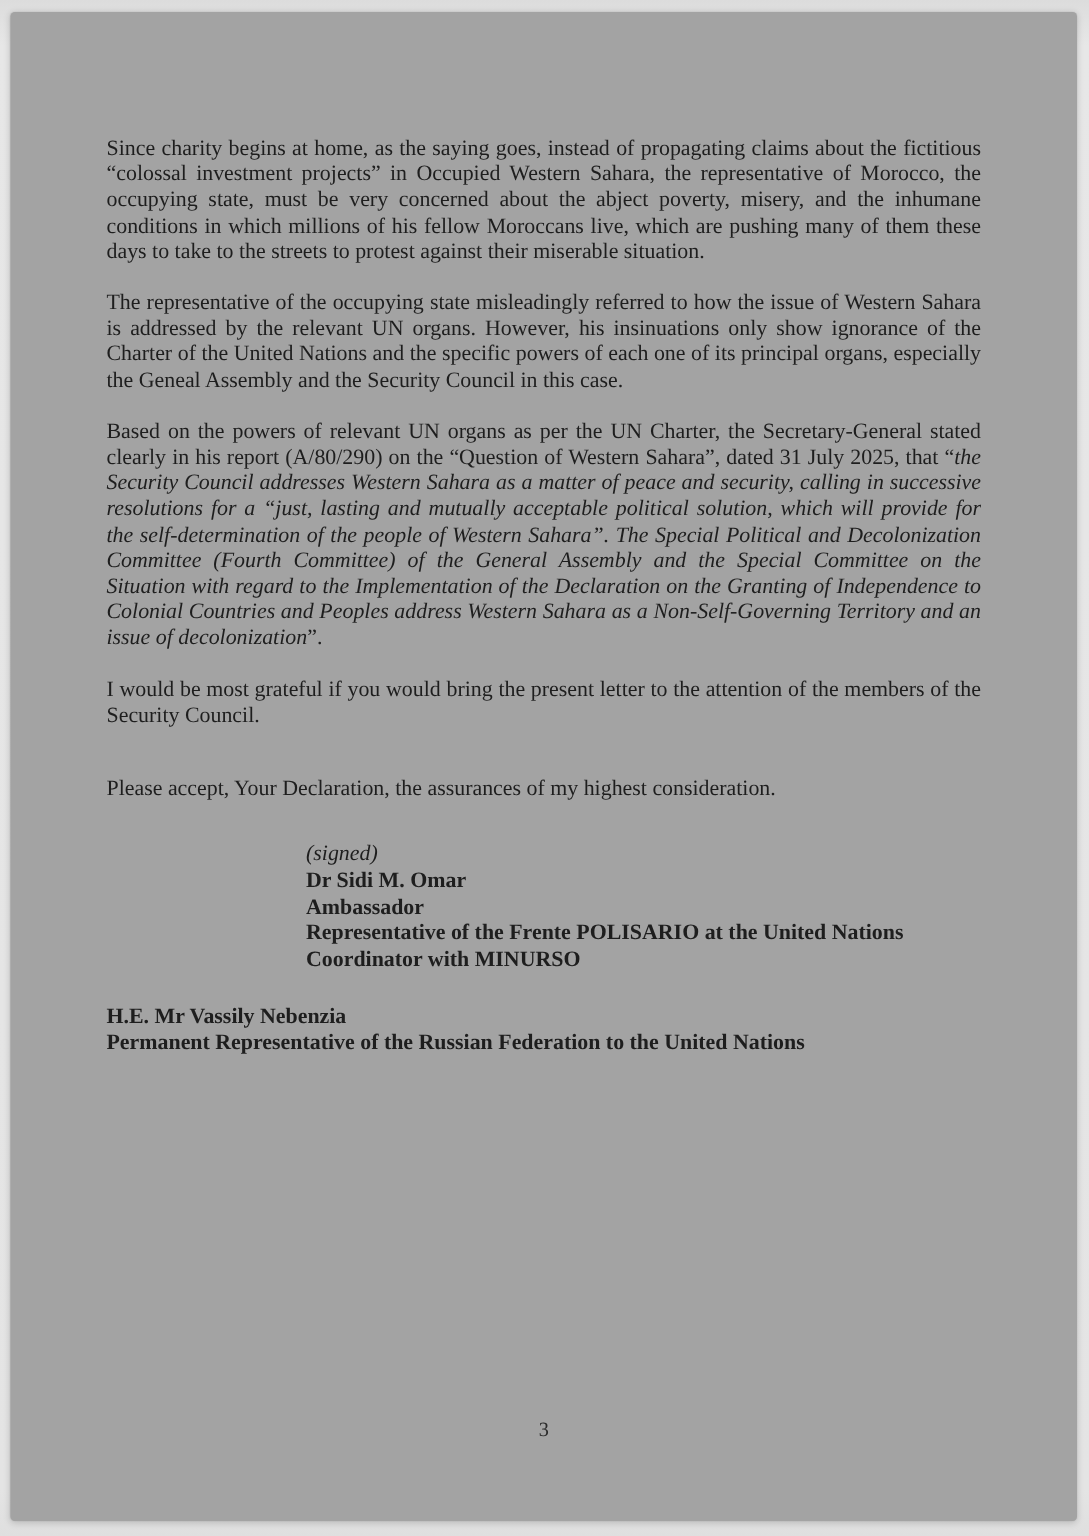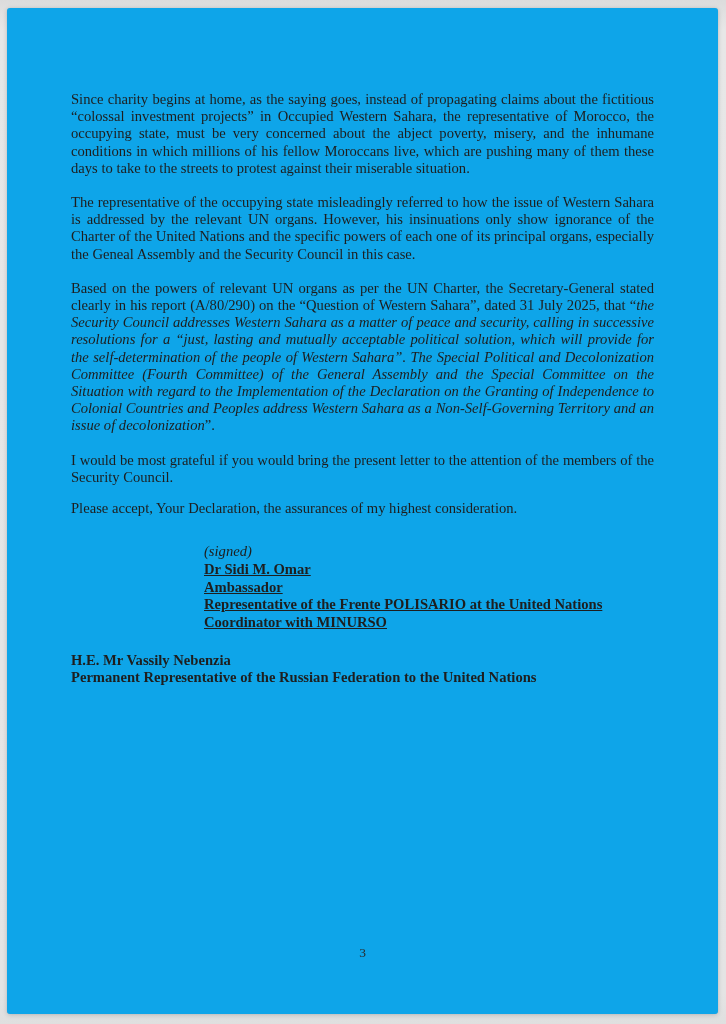--- a/index.html
+++ b/index.html
@@ -13,56 +13,55 @@
     position: relative;
     overflow: hidden;
     font-family: "Liberation Serif", serif;
   }
   .page {
     position: absolute;
     left: 7px;
     top: 8px;
     width: 711px;
     height: 1006px;
-    background: #0ea5e9;
+    background: #a3a3a3;
     border-radius: 3px;
     box-shadow: 0 1px 5px rgba(0,0,0,0.18), 0 0 1px rgba(0,0,0,0.12);
   }
   .content {
     position: absolute;
     left: 64px;
     top: 83px;
     width: 583px;
     color: #1e1e1e;
     font-size: 14.6px;
     line-height: 17.2px;
     text-align: justify;
   }
   .content p {
     margin: 0 0 17px 0;
   }
   .content p.tight {
-    margin-bottom: 14px;
+    margin-bottom: 32px;
   }
   .quote-italic {
     font-style: italic;
   }
   .sig-block {
     margin-top: 26px;
     margin-left: 133px;
     width: 450px;
     text-align: left;
     line-height: 17.7px;
   }
   .sig-signed {
     font-style: italic;
   }
   .sig-bold {
     font-weight: bold;
-    text-decoration: underline;
   }
   .addressee {
     margin-top: 20px;
     font-weight: bold;
     line-height: 17.6px;
     text-align: left;
   }
   .page-number {
     position: absolute;
     left: 0;

